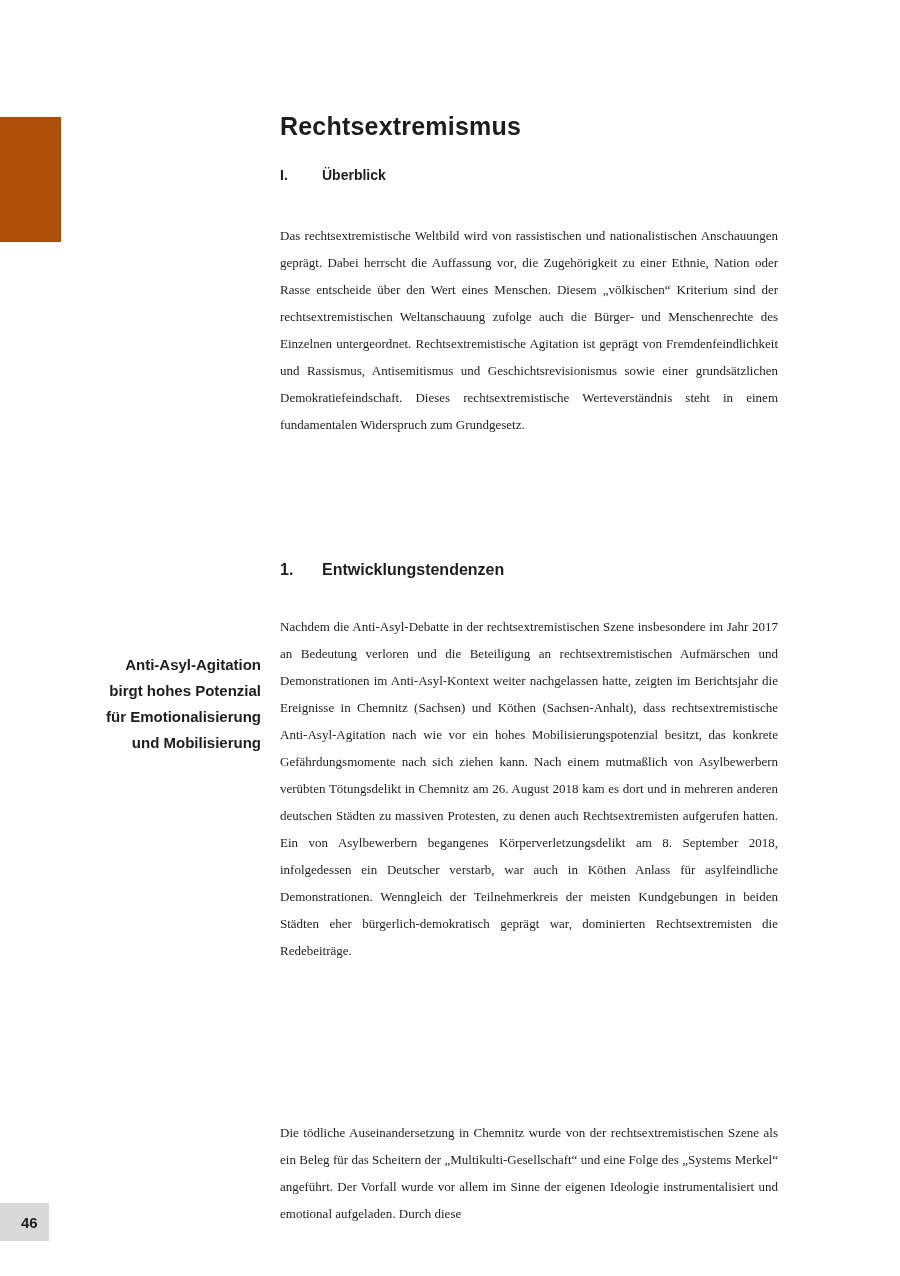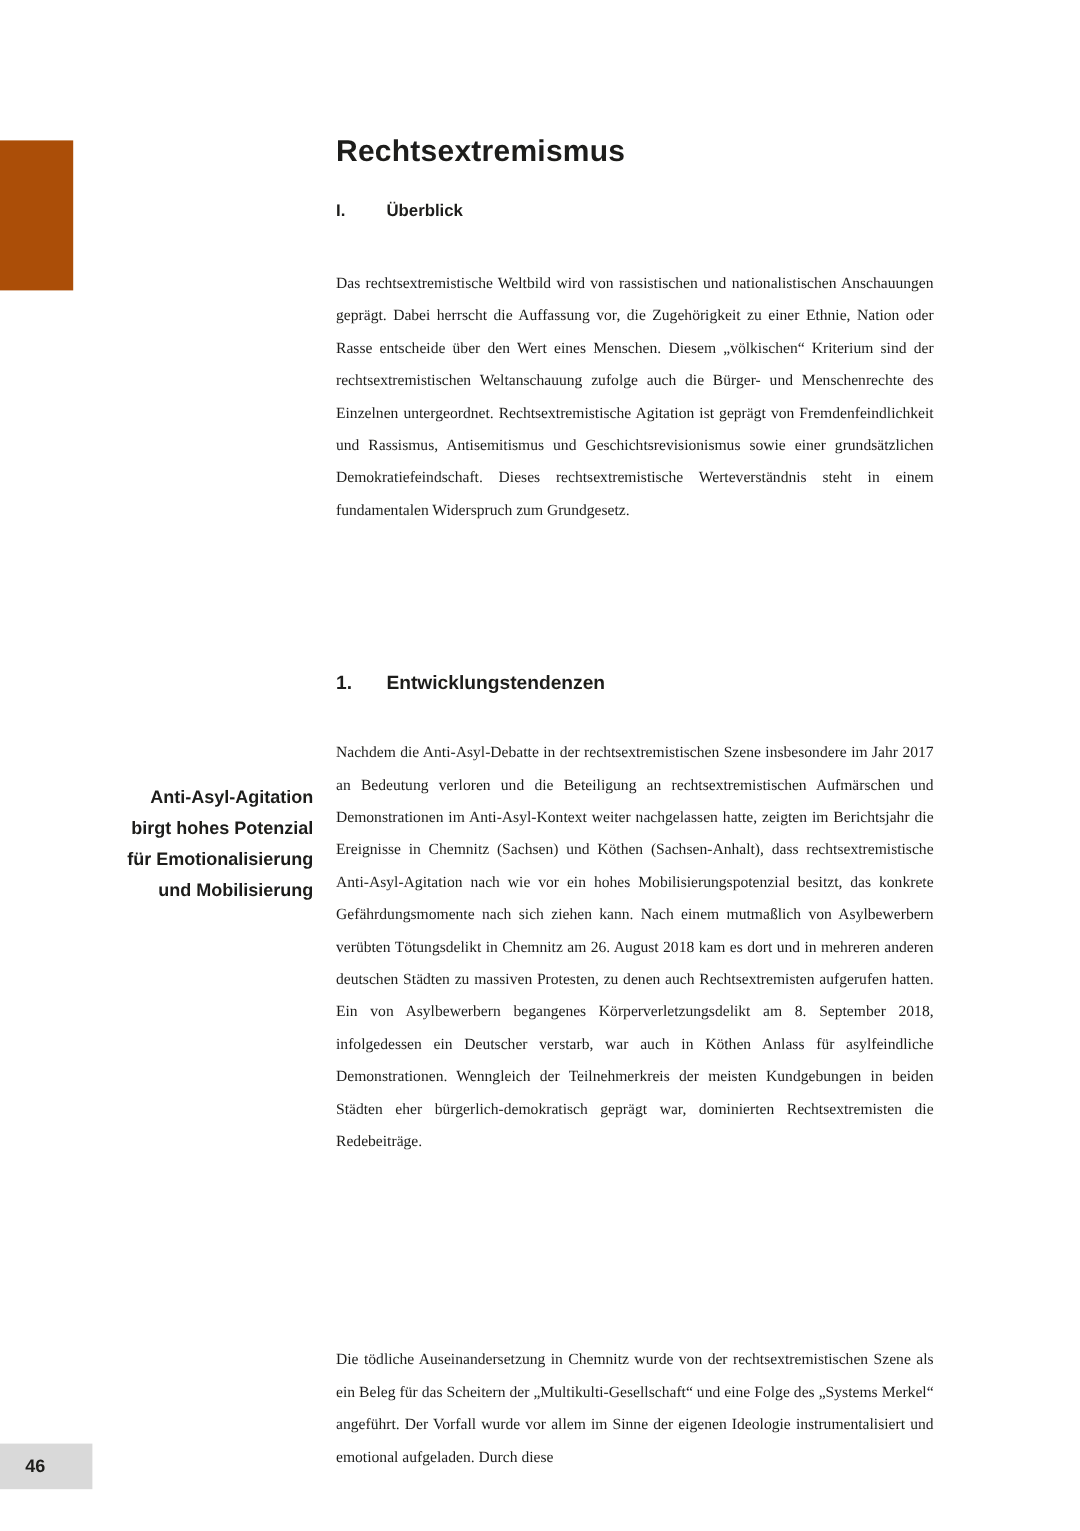--- a/index.html
+++ b/index.html
@@ -20,21 +20,21 @@
     position: absolute;
     left: 0;
     top: 117px;
     width: 61px;
     height: 125px;
   }
   .pagenum-block {
     position: absolute;
     left: 0;
     top: 1203px;
-    width: 77px;
+    width: 49px;
     height: 38px;
     display: flex;
     align-items: center;
     padding-left: 21px;
     font-family: "Liberation Sans", sans-serif;
     font-weight: bold;
     font-size: 15px;
     color: #1d1d1b;
   }
   .margin-note {

